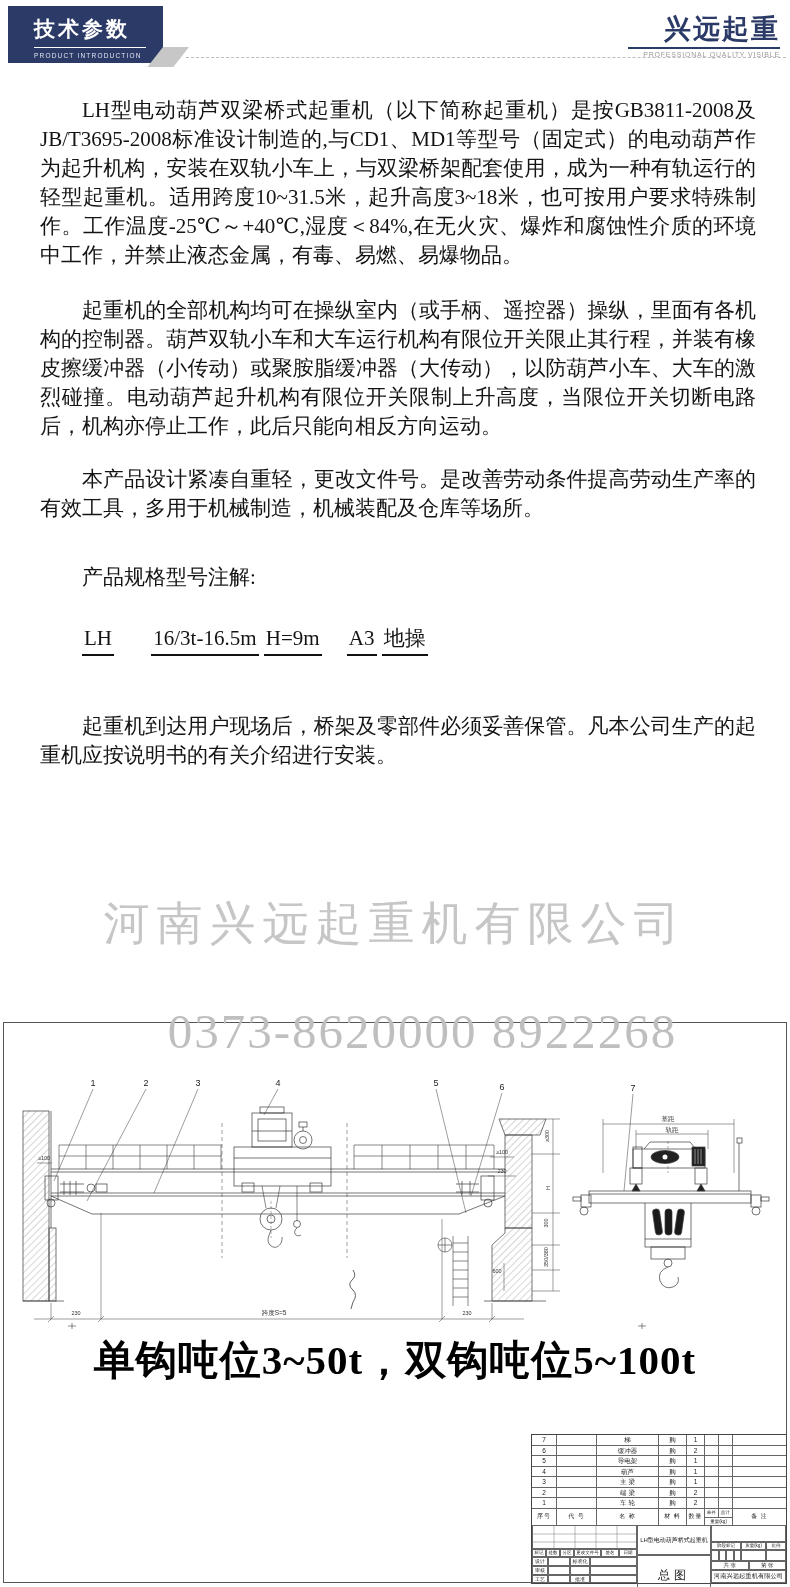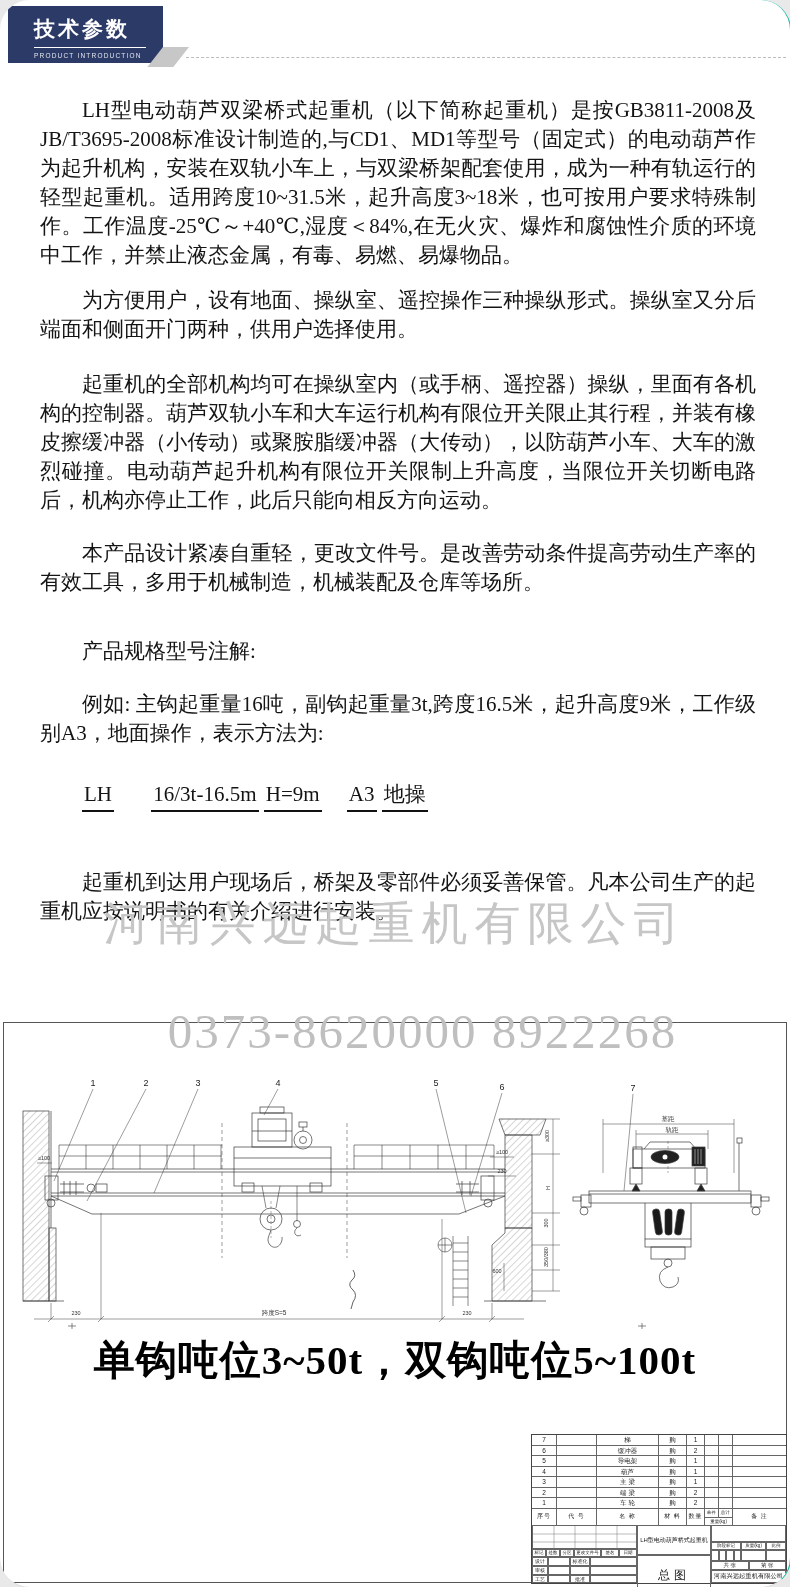--- a/index.html
+++ b/index.html
@@ -1,18 +1,18 @@
 <!DOCTYPE html>
 <html><head>
 <meta charset="utf-8">
 <style>
   html,body{margin:0;padding:0;background:#e9e9e9;}
   .page{position:relative;width:790px;height:1587px;margin:0 auto;background:#fff;
         overflow:hidden;font-family:"Liberation Serif","DejaVu Serif",serif;color:#111;
-        border-right:1px solid #14b8a6;border-bottom:1px solid #ddd;border-radius:30px;}
+        border-right:1px solid #14b8a6;border-bottom:1px solid #ddd;}
   
   .hdr-badge{position:absolute;left:8px;top:6px;width:155px;height:57px;background:#2b3a66;
              box-sizing:border-box;padding:9px 0 0 26px;color:#fff;
              font-family:"Liberation Sans","DejaVu Sans",sans-serif;}
   .hdr-badge .t{font-size:21px;letter-spacing:3px;font-weight:bold;}
   .hdr-badge .u{width:112px;height:1px;background:#fff;margin:4px 0 4px 0;}
   .hdr-badge .s{font-size:6.5px;letter-spacing:1.2px;color:#e3e7f2;}
   .hdr-shadow{position:absolute;left:163px;top:47px;width:26px;height:20px;background:#c7c7c7;
               transform:skewX(-38deg);transform-origin:top left;}
   .brand{position:absolute;right:10px;top:16px;text-align:right;
@@ -75,28 +75,31 @@
 
 <div class="page">
 
   <div class="hdr-badge">
     <div class="t">技术参数</div>
     <div class="u"></div>
     <div class="s">PRODUCT INTRODUCTION</div>
   </div>
   <div class="hdr-shadow"></div>
   <div class="dash-line"></div>
+  <div class="brand">
+    <div class="n">兴远起重</div>
+    <div class="r"></div>
+    <div class="s">PROFESSIONAL QUALITY VISIBLE</div>
+  </div>
 
   <div class="doc">
     <p>LH型电动葫芦双梁桥式起重机（以下简称起重机）是按GB3811-2008及JB/T3695-2008标准设计制造的,与CD1、MD1等型号（固定式）的电动葫芦作为起升机构，安装在双轨小车上，与双梁桥架配套使用，成为一种有轨运行的轻型起重机。适用跨度10~31.5米，起升高度3~18米，也可按用户要求特殊制作。工作温度-25℃～+40℃,湿度＜84%,在无火灾、爆炸和腐蚀性介质的环境中工作，并禁止液态金属，有毒、易燃、易爆物品。</p>
-    <p>为方便用户，设有地面、操纵室、遥控操作三种操纵形式。操纵室又分后端面和侧面开门两种，供用户选择使用。</p>
     <p class="gap26">起重机的全部机构均可在操纵室内（或手柄、遥控器）操纵，里面有各机构的控制器。葫芦双轨小车和大车运行机构有限位开关限止其行程，并装有橡皮擦缓冲器（小传动）或聚胺脂缓冲器（大传动），以防葫芦小车、大车的激烈碰撞。电动葫芦起升机构有限位开关限制上升高度，当限位开关切断电路后，机构亦停止工作，此后只能向相反方向运动。</p>
     <p class="gap24">本产品设计紧凑自重轻，更改文件号。是改善劳动条件提高劳动生产率的有效工具，多用于机械制造，机械装配及仓库等场所。</p>
     <p class="gap40">产品规格型号注解:</p>
-    <p class="gap24">例如: 主钩起重量16吨，副钩起重量3t,跨度16.5米，起升高度9米，工作级别A3，地面操作，表示方法为:</p>
     <div class="formula">
       <span class="m1">LH</span>
       <span class="m2">16/3t-16.5m</span>
       <span class="m3">H=9m</span>
       <span class="m4">A3</span>
       <span>地操</span>
     </div>
     <p class="gap56">起重机到达用户现场后，桥架及零部件必须妥善保管。凡本公司生产的起重机应按说明书的有关介绍进行安装。</p>
   </div>
 

